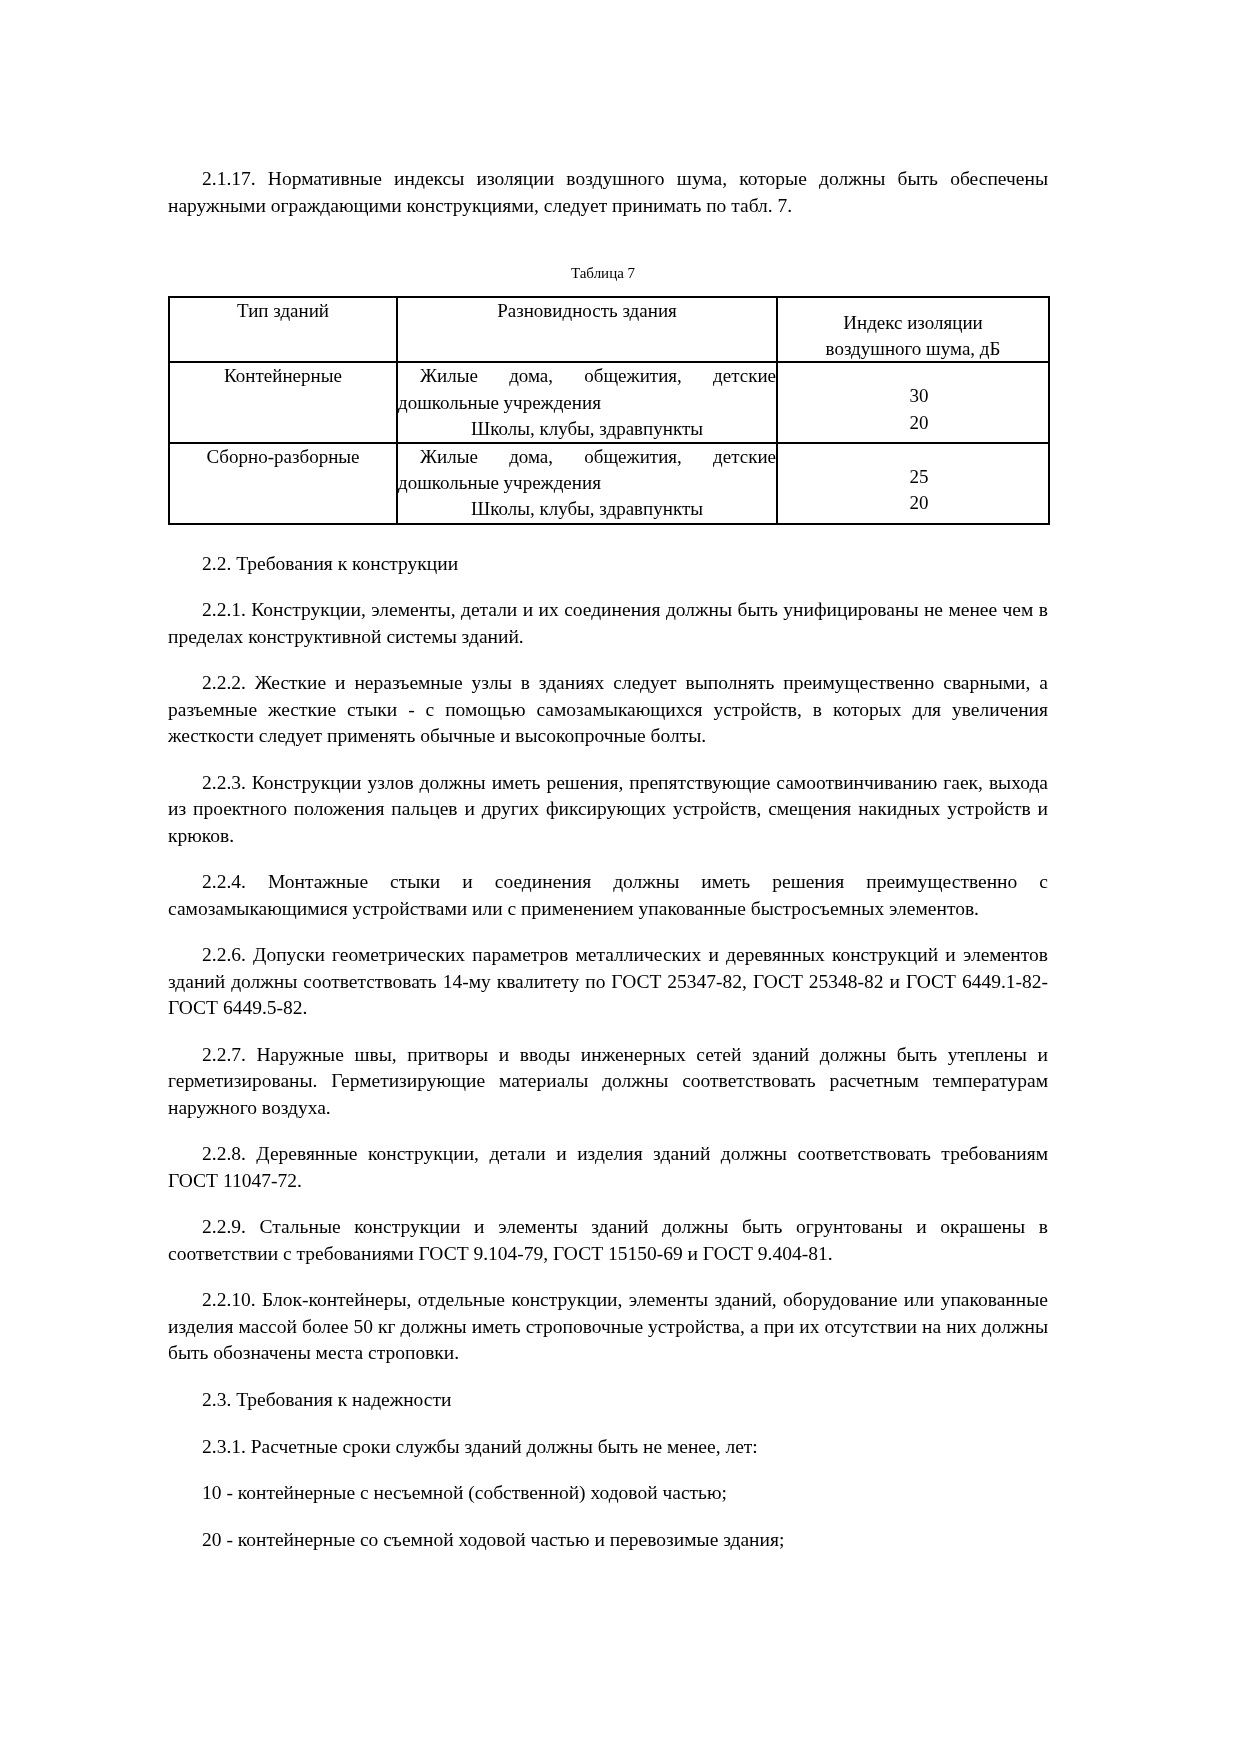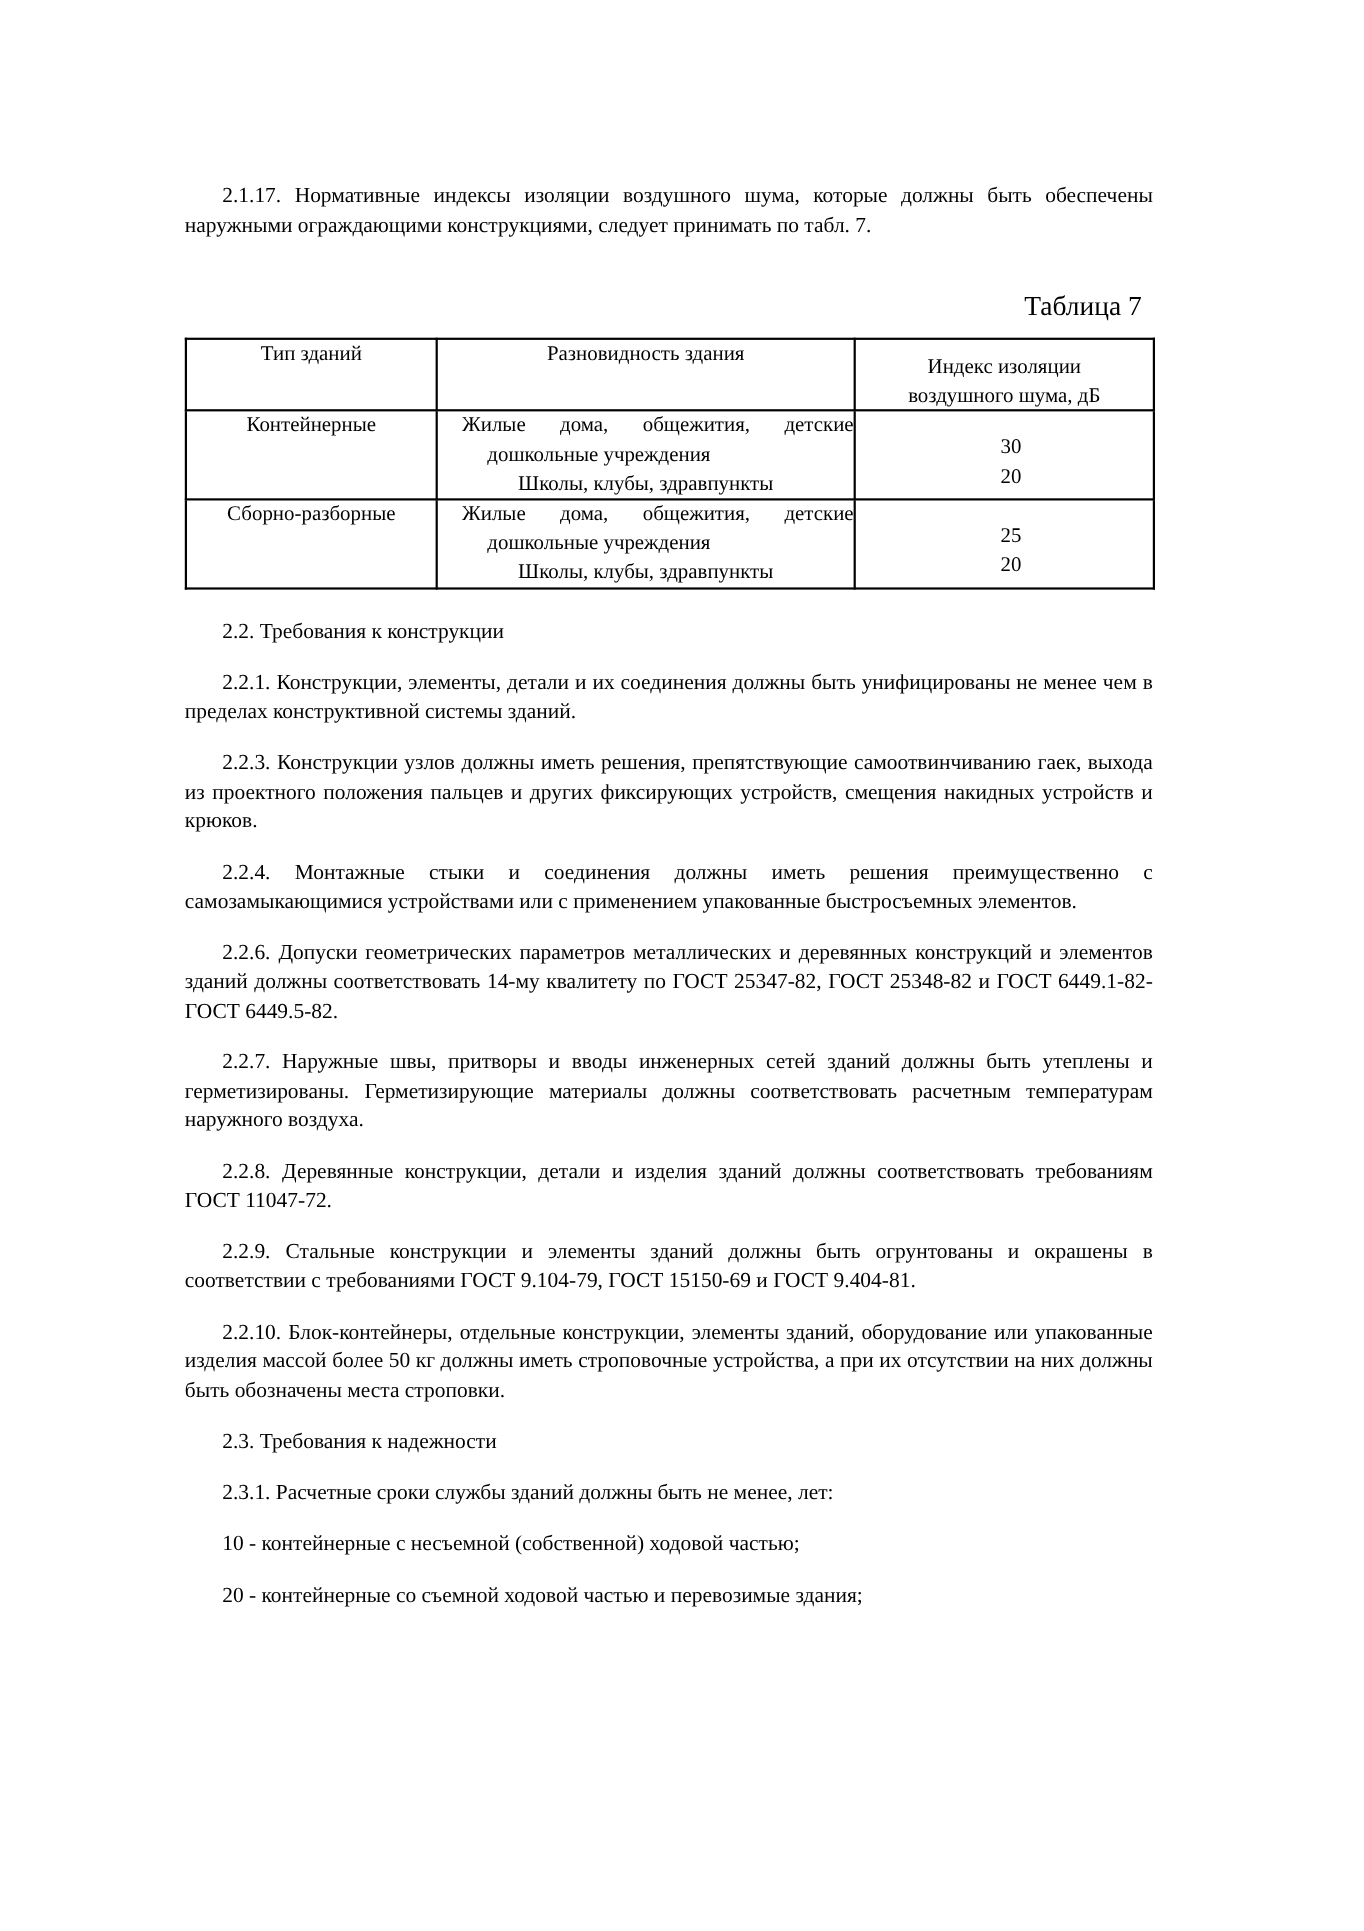--- a/index.html
+++ b/index.html
@@ -40,22 +40,22 @@
   }
   p.listline {
     margin: 0 0 20px 0;
     font-size: 19.5px;
     line-height: 1.36;
     text-align: left;
     text-indent: 34px;
   }
   .table-caption {
     margin: 0;
-    font-size: 25px;
-    text-align: right;
+    font-size: 15px;
+    text-align: center;
     padding-right: 10px;
   }
   .spacer-lg { height: 26px; }
   .spacer-sm { height: 14px; }
 
   table.t7 {
     border-collapse: collapse;
     width: 880px;
     table-layout: fixed;
     margin: 0 0 0 0;
@@ -92,21 +92,20 @@
   }
   .cell-kind .jline {
     text-align: justify;
     text-align-last: justify;
     text-indent: 22px;
     margin: 0;
   }
   .cell-kind .jline2 {
     text-align: left;
     margin: 0;
-    padding-left: 45px;
   }
   .cell-kind .cline {
     text-align: center;
     margin: 0;
   }
   .cell-val {
     text-align: center;
     padding: 16px 6px 18px 6px;
     line-height: 1.38;
     vertical-align: middle;
@@ -172,20 +171,21 @@
           </td>
         </tr>
       </tbody>
     </table>
 
     <div class="spacer-lg"></div>
 
     <p class="heading">2.2. Требования к конструкции</p>
 
     <p class="para">2.2.1. Конструкции, элементы, детали и их соединения должны быть унифицированы не менее чем в пределах конструктивной системы зданий.</p>
+    <p class="para">2.2.2. Жесткие и неразъемные узлы в зданиях следует выполнять преимущественно сварными, а разъемные жесткие стыки - с помощью самозамыкающихся устройств, в которых для увеличения жесткости следует применять обычные и высокопрочные болты.</p>
     <p class="para">2.2.3. Конструкции узлов должны иметь решения, препятствующие самоотвинчиванию гаек, выхода из проектного положения пальцев и других фиксирующих устройств, смещения накидных устройств и крюков.</p>
     <p class="para">2.2.4. Монтажные стыки и соединения должны иметь решения преимущественно с самозамыкающимися устройствами или с применением упакованные быстросъемных элементов.</p>
     <p class="para">2.2.6. Допуски геометрических параметров металлических и деревянных конструкций и элементов зданий должны соответствовать 14-му квалитету по ГОСТ 25347-82, ГОСТ 25348-82 и ГОСТ 6449.1-82- ГОСТ 6449.5-82.</p>
     <p class="para">2.2.7. Наружные швы, притворы и вводы инженерных сетей зданий должны быть утеплены и герметизированы. Герметизирующие материалы должны соответствовать расчетным температурам наружного воздуха.</p>
     <p class="para">2.2.8. Деревянные конструкции, детали и изделия зданий должны соответствовать требованиям ГОСТ 11047-72.</p>
     <p class="para">2.2.9. Стальные конструкции и элементы зданий должны быть огрунтованы и окрашены в соответствии с требованиями ГОСТ 9.104-79, ГОСТ 15150-69 и ГОСТ 9.404-81.</p>
     <p class="para">2.2.10. Блок-контейнеры, отдельные конструкции, элементы зданий, оборудование или упакованные изделия массой более 50 кг должны иметь строповочные устройства, а при их отсутствии на них должны быть обозначены места строповки.</p>
 
     <p class="heading">2.3. Требования к надежности</p>
 

